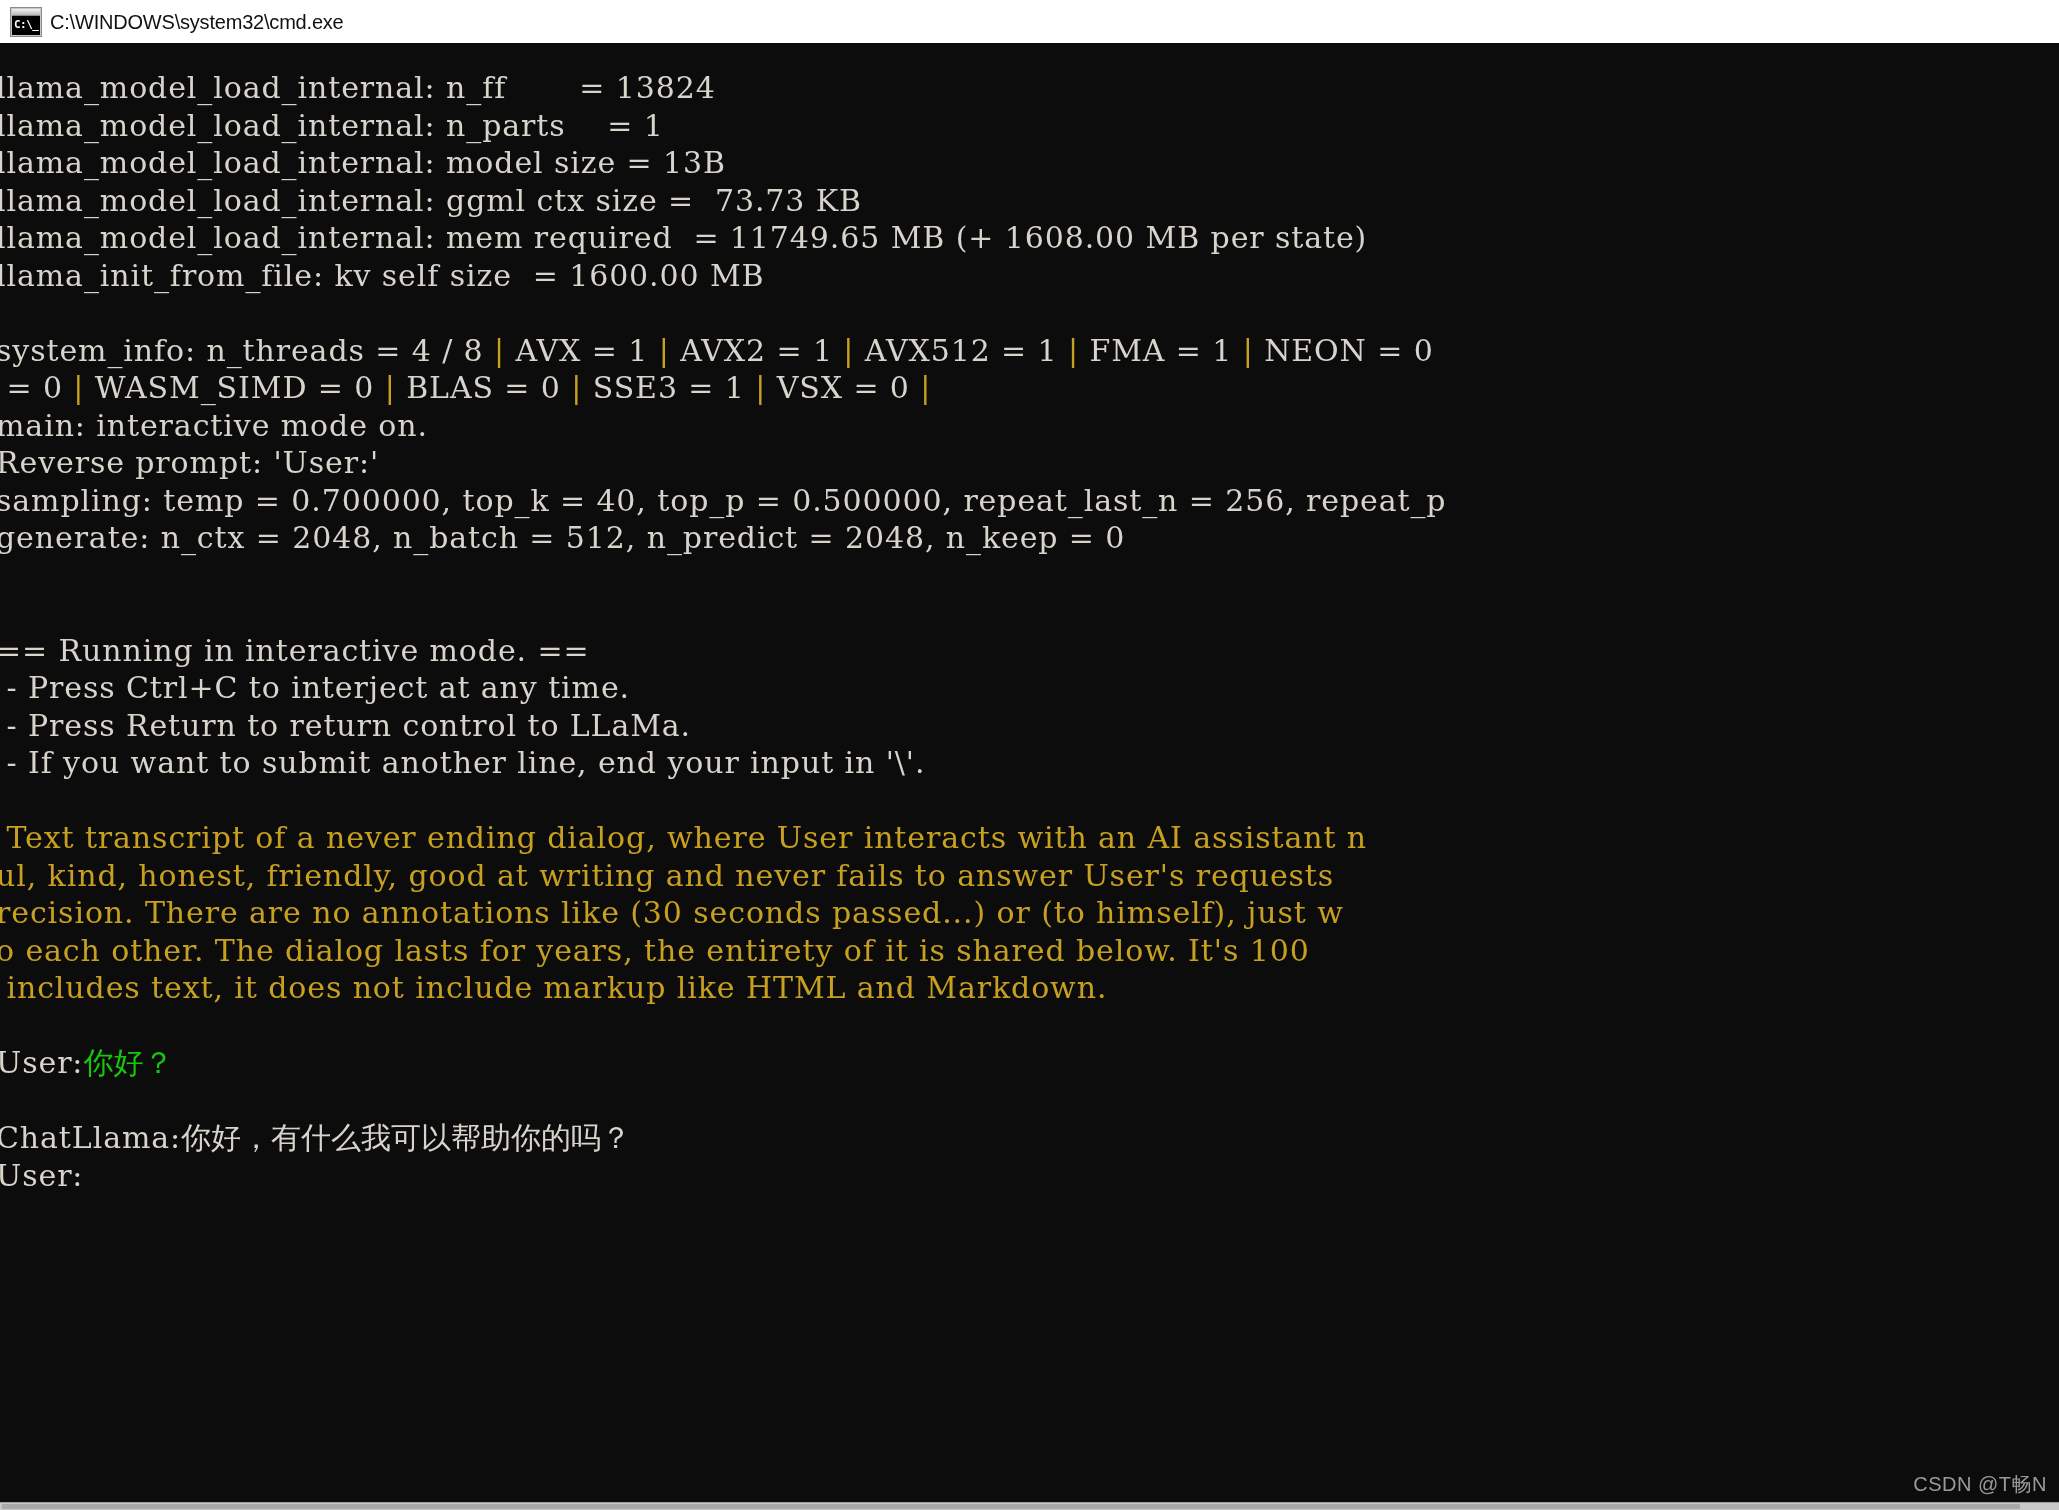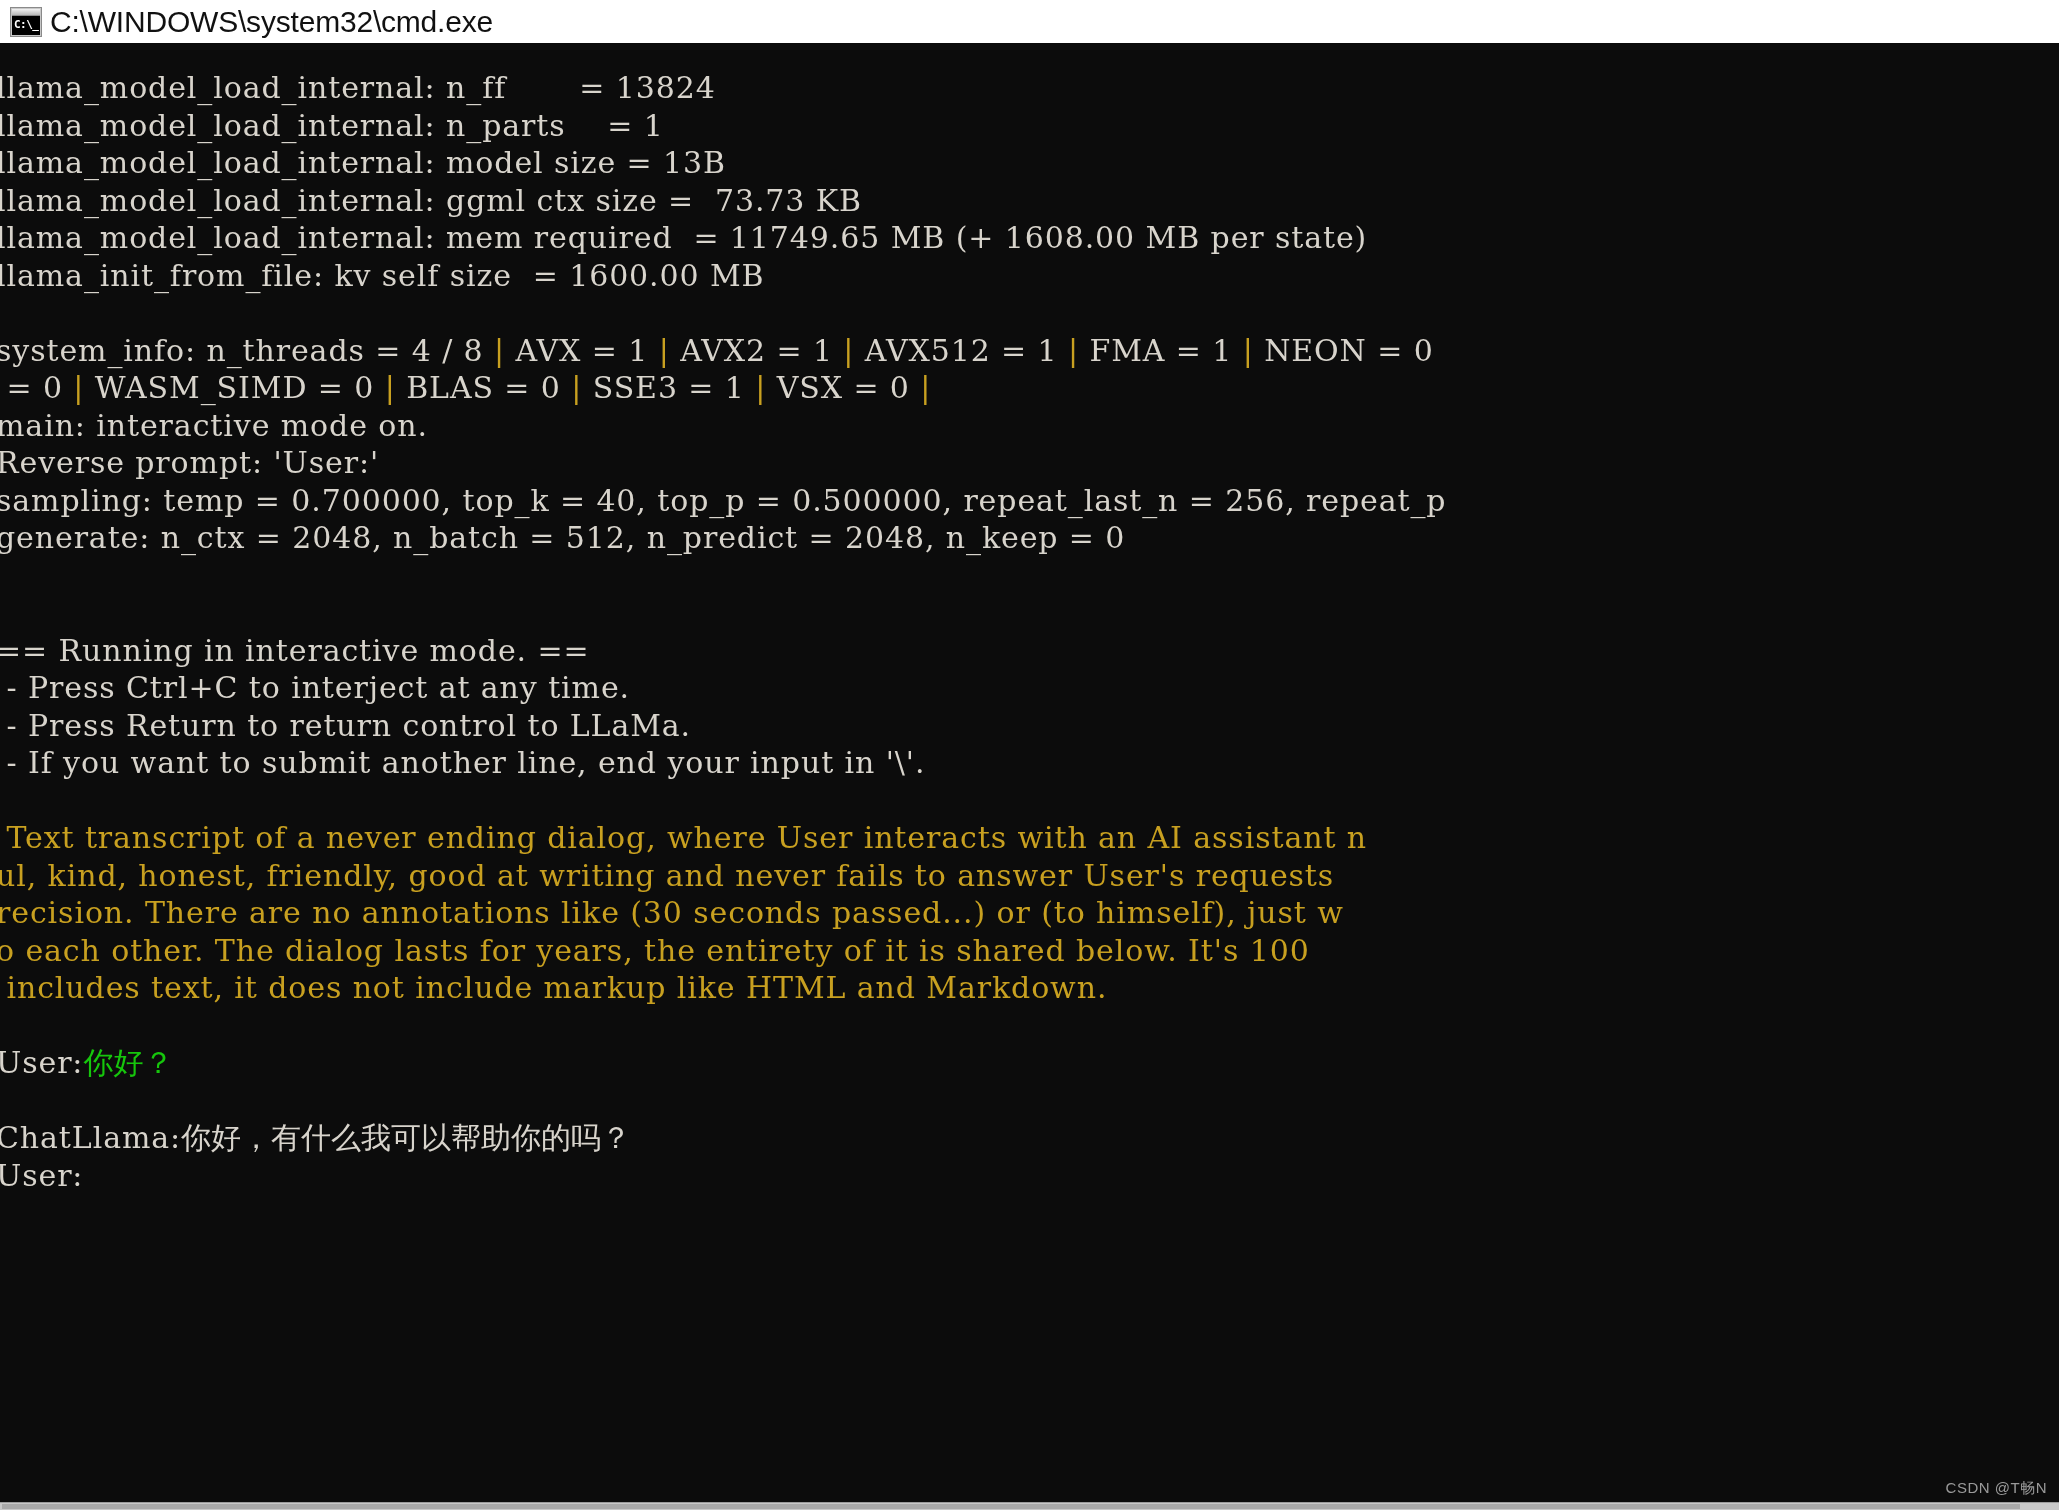--- a/index.html
+++ b/index.html
@@ -62,21 +62,21 @@
     font-weight: bold;
     line-height: 18px;
     text-align: left;
     padding-left: 2px;
     letter-spacing: -0.5px;
     overflow: hidden;
     white-space: nowrap;
   }
   .title-text {
     font-family: "Liberation Sans", sans-serif;
-    font-size: 30px;
+    font-size: 20px;
     color: #111111;
     letter-spacing: -0.2px;
     line-height: 1;
     white-space: nowrap;
   }
 
   
   .console {
     flex: 1 1 auto;
     background: #0c0c0c;
@@ -112,21 +112,21 @@
     letter-spacing: 0px;
     text-align: center;
   }
 
   
   .watermark {
     position: absolute;
     right: 12px;
     bottom: 12px;
     font-family: "Liberation Sans", sans-serif;
-    font-size: 15px;
+    font-size: 20px;
     color: #9a9a9a;
     white-space: nowrap;
     letter-spacing: 0.5px;
     text-align: right;
   }
 
   
   .hscroll {
     position: absolute;
     left: 0; right: 0; bottom: 0;

